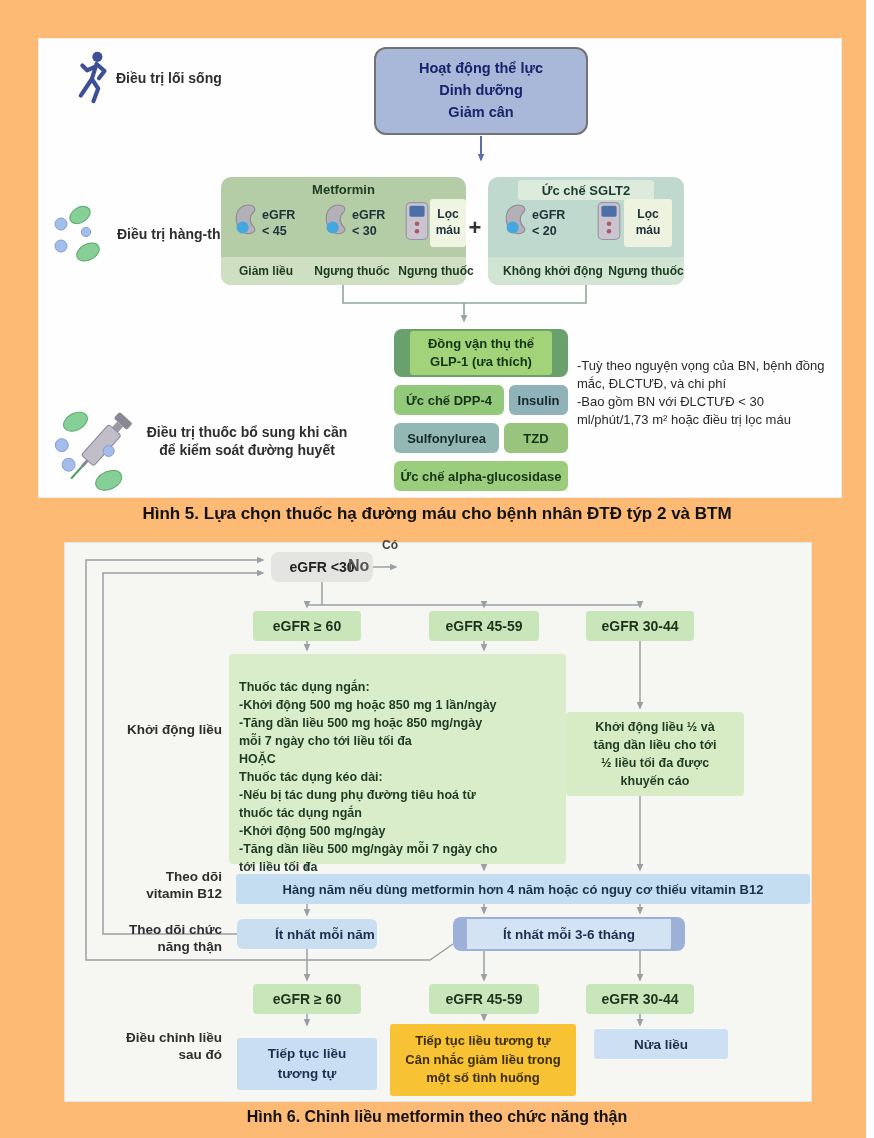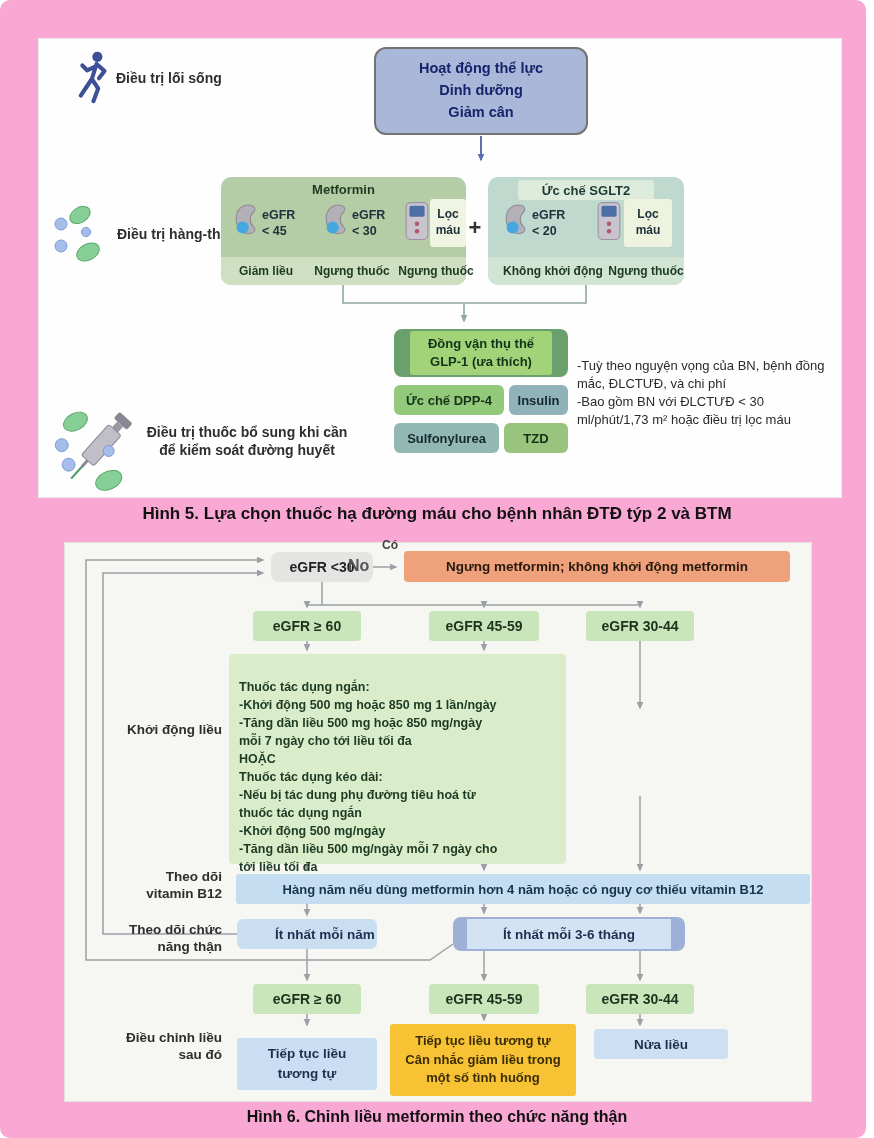--- a/index.html
+++ b/index.html
@@ -1,17 +1,17 @@
 <!DOCTYPE html>
 <html><head>
 <meta charset="utf-8">
 <style>
   html,body{margin:0;padding:0;background:#ffffff;}
-  .canvas{position:relative;width:866px;height:1138px;background:#f9a8d4;overflow:hidden;
-          font-family:"Liberation Sans","DejaVu Sans",sans-serif;color:#222;border-radius:10px;}
+  .canvas{position:relative;width:866px;height:1138px;background:#fdba74;overflow:hidden;
+          font-family:"Liberation Sans","DejaVu Sans",sans-serif;color:#222;}
   .panel{position:absolute;box-sizing:border-box;}
   .b{position:absolute;box-sizing:border-box;display:flex;align-items:center;justify-content:center;
      text-align:center;white-space:pre-line;font-weight:bold;z-index:3;}
   .lbl{position:absolute;white-space:pre-line;font-weight:600;color:#2e2e2e;z-index:3;line-height:1.25;}
   .cap{position:absolute;left:0;width:874px;text-align:center;font-weight:bold;color:#111;z-index:3;}
   svg.lines{position:absolute;left:0;top:0;z-index:2;pointer-events:none;}
   svg.ic{position:absolute;z-index:3;}
 </style>
 </head>
 <body>
@@ -162,55 +162,59 @@
   <div class="b" style="left:490px;top:259px;width:126px;height:24px;font-size:12px;color:#1c3a20;">Không khởi động</div>
   <div class="b" style="left:608px;top:259px;width:76px;height:24px;font-size:12px;color:#1c3a20;">Ngưng thuốc</div>
 
   <div class="panel" style="left:394px;top:329px;width:174px;height:48px;background:#69a06b;border-radius:8px;z-index:3;"></div>
   <div class="b" style="left:410px;top:331px;width:142px;height:44px;background:#a3d378;border-radius:3px;color:#143318;font-size:13px;line-height:1.35;">Đồng vận thụ thể
 GLP-1 (ưa thích)</div>
   <div class="b" style="left:394px;top:385px;width:110px;height:30px;background:#93c97b;border-radius:6px;color:#143318;font-size:13px;">Ức chế DPP-4</div>
   <div class="b" style="left:509px;top:385px;width:59px;height:30px;background:#8fb3b9;border-radius:6px;color:#14282e;font-size:13px;">Insulin</div>
   <div class="b" style="left:394px;top:423px;width:105px;height:30px;background:#93b8b4;border-radius:6px;color:#14282e;font-size:13px;">Sulfonylurea</div>
   <div class="b" style="left:504px;top:423px;width:64px;height:30px;background:#98c47e;border-radius:6px;color:#143318;font-size:13px;">TZD</div>
+  <div class="b" style="left:394px;top:461px;width:174px;height:30px;background:#9ccd7d;border-radius:6px;color:#143318;font-size:13px;">Ức chế alpha-glucosidase</div>
 
   <div class="lbl" style="left:577px;top:357px;width:284px;font-size:13px;font-weight:500;color:#2a2a2a;line-height:1.38;">-Tuỳ theo nguyện vọng của BN, bệnh đồng
 mắc, ĐLCTƯĐ, và chi phí
 -Bao gồm BN với ĐLCTƯĐ &lt; 30
 ml/phút/1,73 m² hoặc điều trị lọc máu</div>
 
   <svg class="ic" style="left:52px;top:402px;" width="88" height="98">
       <use href="#syringe"></use>
     </svg>
   <div class="lbl" style="left:142px;top:424px;width:210px;font-size:14px;text-align:center;">Điều trị thuốc bổ sung khi cần
 để kiểm soát đường huyết</div>
 
   <div class="cap" style="top:504px;font-size:17px;">Hình 5. Lựa chọn thuốc hạ đường máu cho bệnh nhân ĐTĐ týp 2 và BTM</div>
 
   <div class="b" style="left:271px;top:552px;width:102px;height:30px;background:#e4e4e2;border-radius:8px;font-size:14px;color:#222;">eGFR &lt;30</div>
   <div class="lbl" style="left:382px;top:538px;font-size:12px;color:#444;">Có</div>
-  <div class="b" style="left:404px;top:551px;width:386px;height:31px;background:#efa17c;border-radius:4px;font-size:13.5px;color:#27190e;">Ngưng metformin; không khởi động metformin</div>
   <div class="lbl" style="left:348px;top:556px;font-size:16px;color:#555;">No</div>
 
   <div class="b" style="left:253px;top:611px;width:108px;height:30px;background:#c9e5ba;border-radius:4px;font-size:14px;color:#1d321d;">eGFR ≥ 60</div>
   <div class="b" style="left:429px;top:611px;width:110px;height:30px;background:#c9e5ba;border-radius:4px;font-size:14px;color:#1d321d;">eGFR 45-59</div>
   <div class="b" style="left:586px;top:611px;width:108px;height:30px;background:#c9e5ba;border-radius:4px;font-size:14px;color:#1d321d;">eGFR 30-44</div>
 
   <div class="b" style="left:229px;top:654px;width:337px;height:210px;background:#d9edcb;border-radius:4px;color:#1d3a22;
               font-size:12.5px;line-height:1.44;align-items:flex-start;justify-content:flex-start;text-align:left;padding:24px 10px;">Thuốc tác dụng ngắn:
 -Khởi động 500 mg hoặc 850 mg 1 lần/ngày
 -Tăng dần liều 500 mg hoặc 850 mg/ngày
 mỗi 7 ngày cho tới liều tối đa
 HOẶC
 Thuốc tác dụng kéo dài:
 -Nếu bị tác dung phụ đường tiêu hoá từ
 thuốc tác dụng ngắn
 -Khởi động 500 mg/ngày
 -Tăng dần liều 500 mg/ngày mỗi 7 ngày cho
 tới liều tối đa</div>
+  <div class="b" style="left:566px;top:712px;width:178px;height:84px;background:#d7ecc5;border-radius:4px;color:#1d3a22;font-size:12.5px;line-height:1.45;">Khởi động liều ½ và
+tăng dần liều cho tới
+½ liều tối đa được
+khuyến cáo</div>
   <div class="lbl" style="left:62px;top:722px;width:160px;text-align:right;font-size:13.5px;">Khởi động liều</div>
 
   <div class="b" style="left:236px;top:874px;width:574px;height:30px;background:#c5ddf1;border-radius:3px;font-size:13px;color:#17324a;">Hàng năm nếu dùng metformin hơn 4 năm hoặc có nguy cơ thiếu vitamin B12</div>
   <div class="lbl" style="left:62px;top:869px;width:160px;text-align:right;font-size:13.5px;">Theo dõi
 vitamin B12</div>
 
   <div class="b" style="left:237px;top:919px;width:140px;height:30px;background:#c9def1;border-radius:6px;font-size:13.5px;color:#1d2f4e;padding-left:36px;">Ít nhất mỗi năm</div>
   <div class="panel" style="left:453px;top:917px;width:232px;height:34px;background:#9db0d8;border-radius:8px;z-index:3;"></div>
   <div class="b" style="left:467px;top:919px;width:204px;height:30px;background:#d4e3f4;font-size:13.5px;color:#1d2f4e;">Ít nhất mỗi 3-6 tháng</div>
   <div class="lbl" style="left:62px;top:922px;width:160px;text-align:right;font-size:13.5px;">Theo dõi chức

